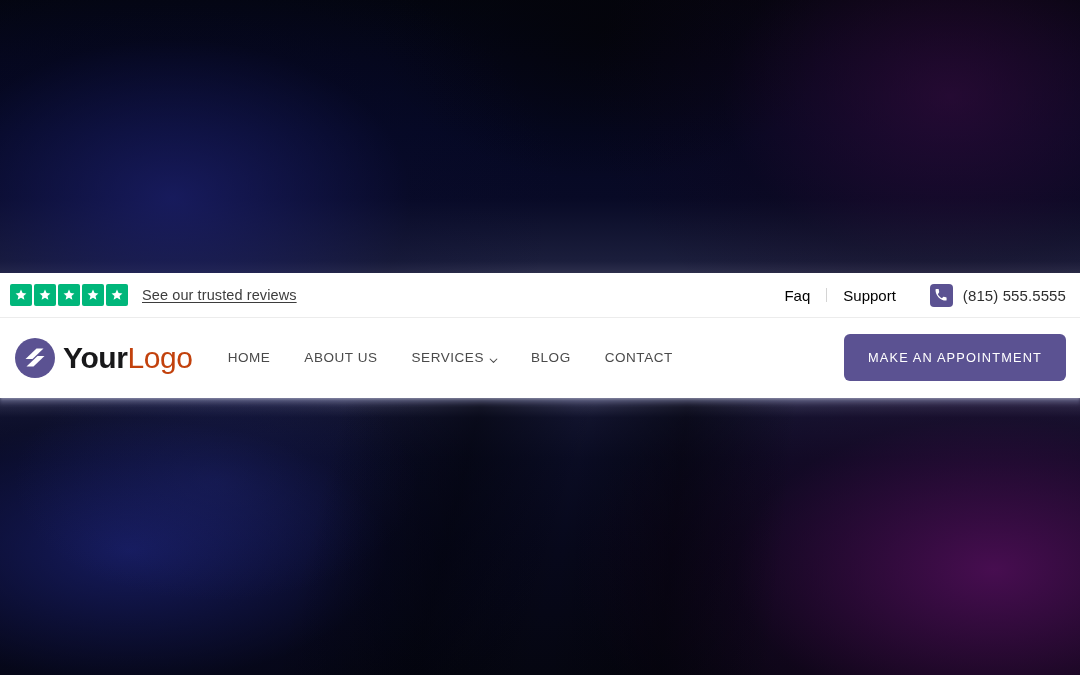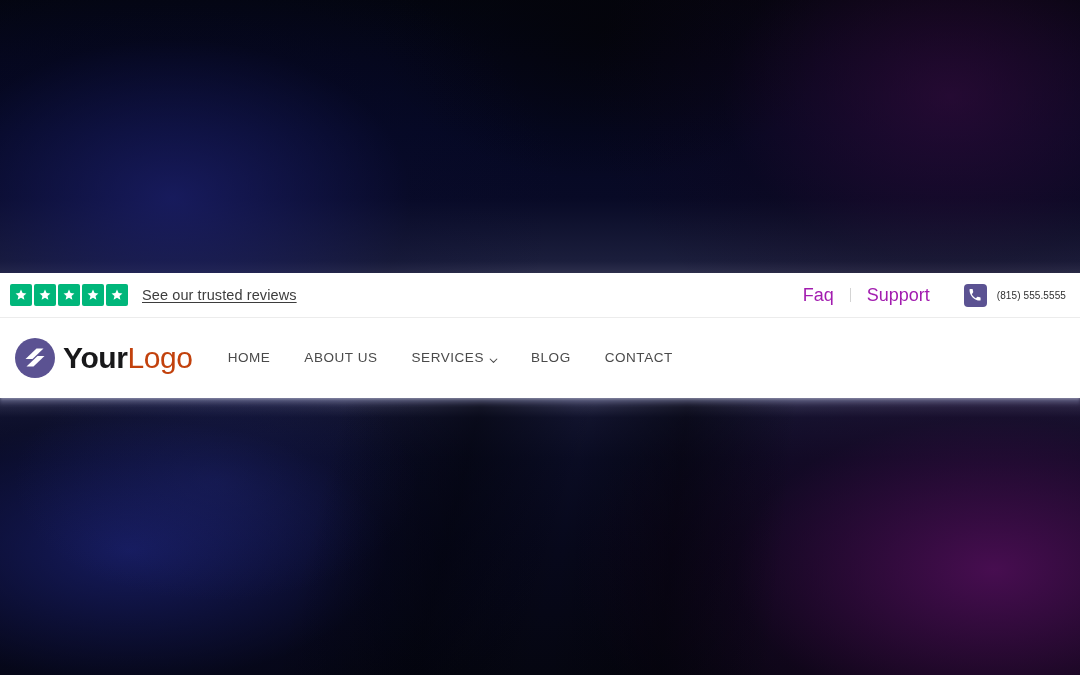--- a/index.html
+++ b/index.html
@@ -121,22 +121,22 @@
     letter-spacing: 0.1px;
     cursor: pointer;
   }
   .topbar-right {
     margin-left: auto;
     display: flex;
     align-items: center;
     gap: 0;
   }
   .util-link {
-    font-size: 18px;
-    color: #a21caf;
+    font-size: 15px;
+    color: #000000;
     text-decoration: none;
     padding: 0 16px;
     cursor: pointer;
   }
   .util-sep {
     width: 1px;
     height: 14px;
     background: #d4d4d4;
   }
   .phone-wrap {
@@ -148,21 +148,21 @@
   .phone-icon {
     width: 23px;
     height: 23px;
     background: #5b5292;
     border-radius: 4px;
     display: flex;
     align-items: center;
     justify-content: center;
   }
   .phone-num {
-    font-size: 10px;
+    font-size: 15px;
     color: #2f2f2f;
     letter-spacing: 0.1px;
   }
 
   
   .navbar {
     position: relative;
     height: 79px;
     display: flex;
     align-items: center;
@@ -322,17 +322,18 @@
           </span>
         </a>
         <a class="nav-item">
             <span>BLOG</span>
           </a>
         <a class="nav-item">
             <span>CONTACT</span>
           </a>
       </nav>
 
+      <button class="cta">MAKE AN APPOINTMENT</button>
     </div>
   </div>
 
   <div class="bg-glow-top-edge"></div>
 </div>
 
 </body></html>

